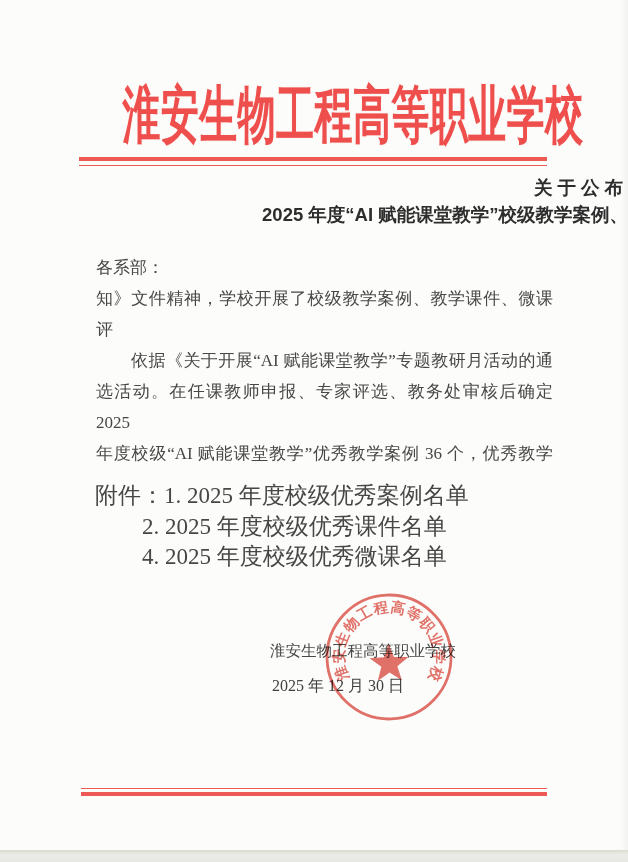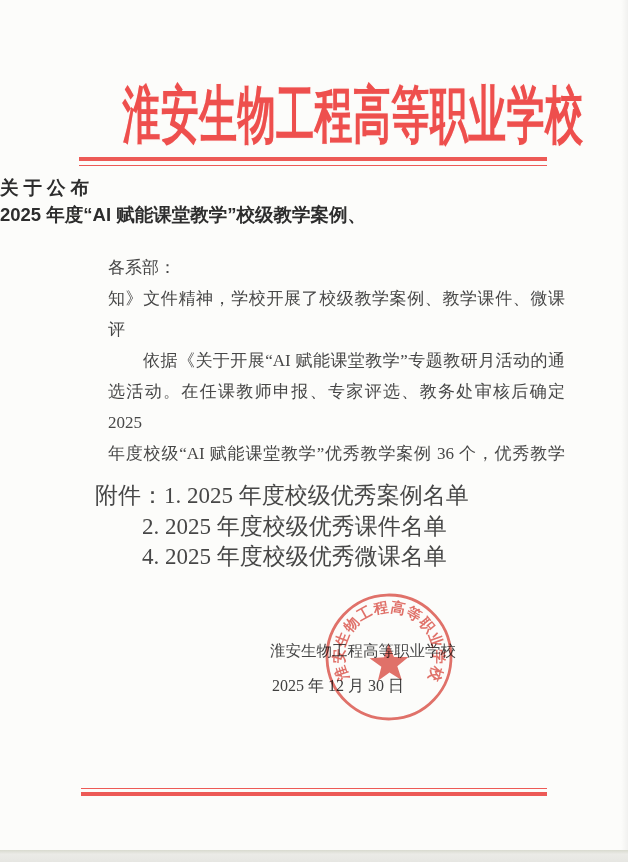--- a/index.html
+++ b/index.html
@@ -33,28 +33,28 @@
     text-shadow:0 0 1px rgba(238,79,77,.45);
   }
   .rule{position:absolute;background:var(--rule_red);}
   .rule-top-thick{left:79px;top:157px;width:468px;height:3.5px;}
   .rule-top-thin{left:79px;top:164.5px;width:468px;height:1.3px;}
   .rule-bot-thin{left:81px;top:788px;width:466px;height:1.2px;}
   .rule-bot-thick{left:81px;top:792px;width:466px;height:3.8px;}
   
   .doc-title{
     position:absolute;top:174px;left:0;width:628px;
-    text-align:left;color:var(--title_black);
+    text-align:right;color:var(--title_black);
     font-family:"Liberation Sans","DejaVu Sans",sans-serif;
     font-weight:bold;font-size:18.5px;line-height:27px;
   }
   .doc-title .t1{letter-spacing:5px;}
   
   .body-text{
-    position:absolute;top:252px;left:108px;width:457px;
+    position:absolute;top:252px;left:96px;width:457px;
     color:var(--body_gray);
     font-size:17px;line-height:31px;
   }
   .pline{width:457px;}
   .just{text-align:justify;text-align-last:justify;text-justify:inter-character;}
   .indent{padding-left:35px;width:422px;}
   
   .attachments{
     position:absolute;top:481px;left:95px;width:460px;
     color:var(--body_gray);

